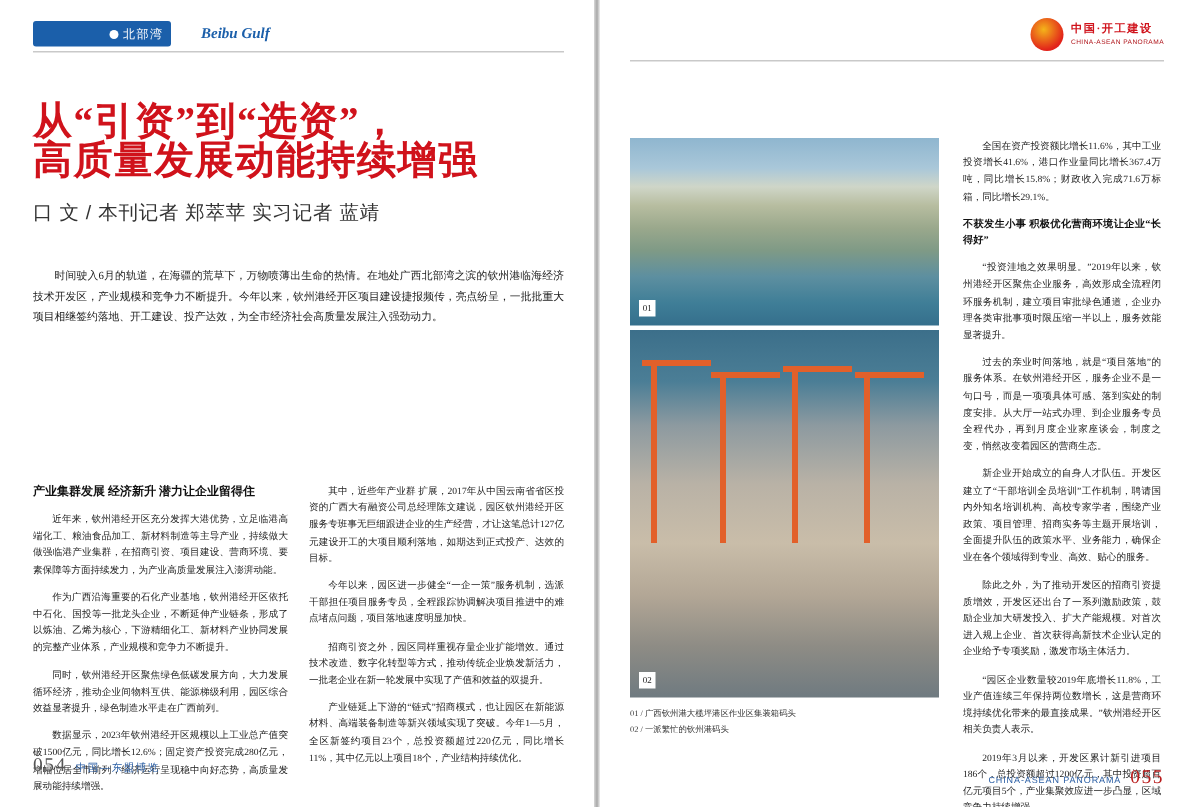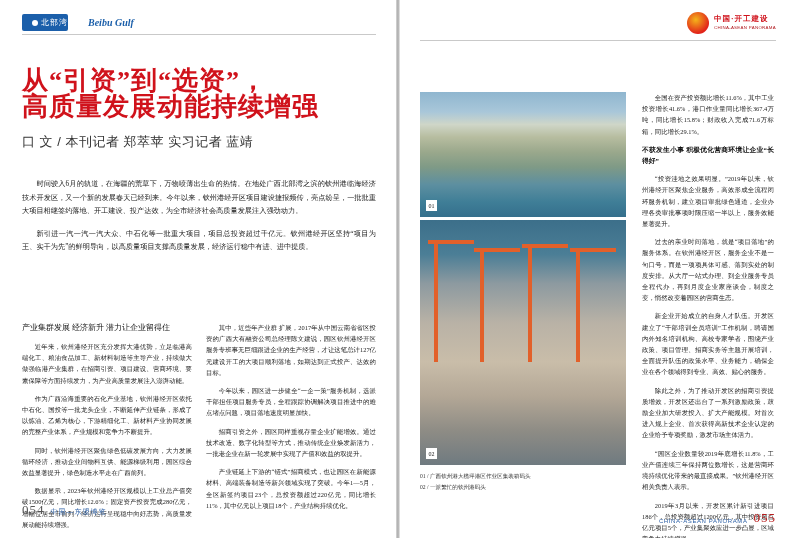--- a/index.html
+++ b/index.html
@@ -7,42 +7,42 @@
   .spread{position:relative;width:796px;height:538px;background:#222;}
   .page{position:absolute;top:0;height:538px;background:#ffffff;overflow:hidden;}
   .page-left{left:0;width:398px;}
   .page-right{left:398px;width:398px;}
   .gutter{position:absolute;left:396px;top:0;width:4px;height:538px;
           background:linear-gradient(to right,#d8d8d8,#a8a8a8,#efefef);z-index:30;}
 
   
   .hdr-left{position:absolute;left:22px;top:14px;display:flex;align-items:center;}
   .hdr-badge{width:46px;height:17px;background:#1b5faa;color:#fff;font-size:8px;
-             display:flex;align-items:center;justify-content:flex-end;letter-spacing:1px;
-             border-radius:2px;}
+             display:flex;align-items:center;justify-content:center;letter-spacing:1px;
+             border-radius:2px;padding-left:46px;}
   .hdr-badge .dotmark{display:inline-block;width:6px;height:6px;border-radius:50%;
              background:#fff;margin-right:3px;}
   .hdr-en{margin-left:20px;font-family:"Liberation Serif",serif;font-style:italic;
           font-size:10px;color:#1b5faa;font-weight:bold;}
   .hdr-rule{position:absolute;left:22px;top:34px;width:354px;height:1px;background:#c9c9c9;}
 
   
   .title-block{position:absolute;left:22px;top:68px;width:330px;}
   .title-line{font-family:"Liberation Serif",serif;font-weight:bold;color:#d0121b;
               font-size:26px;line-height:26px;letter-spacing:1px;}
   .byline{position:absolute;left:22px;top:133px;font-size:13px;color:#333;letter-spacing:.5px;}
 
   
   .lead{position:absolute;left:22px;top:178px;width:354px;font-size:7.2px;
         line-height:13.5px;color:#1a1a1a;text-align:justify;
         font-family:"Liberation Serif",serif;}
   .lead p{margin:0 0 9px 0;text-indent:2em;}
 
   
-  .subhead{font-family:"Liberation Serif",serif;font-weight:normal;font-size:8px;
+  .subhead{font-family:"Liberation Serif",serif;font-weight:bold;font-size:8px;
            color:#111;margin-bottom:7px;line-height:12px;}
   .col{position:absolute;top:322px;width:170px;font-size:6.4px;line-height:11.2px;
        color:#222;text-align:justify;font-family:"Liberation Serif",serif;}
   .col p{margin:0 0 7px 0;text-indent:2em;}
   .col-1{left:22px;}
   .col-2{left:206px;}
 
   
   .folio-left{position:absolute;left:22px;bottom:20px;display:flex;align-items:flex-end;justify-content:flex-end;}
   .folio-num{font-family:"Liberation Serif",serif;font-size:13px;color:#555;
@@ -107,22 +107,21 @@
     <div class="hdr-rule"></div>
 
     <div class="title-block">
       <div class="title-line">从“引资”到“选资”，</div>
       <div class="title-line">高质量发展动能持续增强</div>
     </div>
 
     <div class="byline">口 文 / 本刊记者 郑萃苹 实习记者 蓝靖</div>
 
     <div class="lead">
-      <p>时间驶入6月的轨道，在海疆的荒草下，万物喷薄出生命的热情。在地处广西北部湾之滨的钦州港临海经济技术开发区，又一个新的发展春天已经到来。今年以来，钦州港经开区项目建设捷报频传，亮点纷呈，一批批重大项目相继签约落地、开工建设、投产达效，为全市经济社会高质量发展注入强劲动力。</p>
-      <p>新引进一汽一汽一汽大众、中石化等一批重大项目，项目总投资超过千亿元。钦州港经开区坚持“项目为王、实干为先”的鲜明导向，以高质量项目支撑高质量发展，经济运行稳中有进、进中提质。</p>
+      <p>时间驶入6月的轨道，在海疆的荒草下，万物喷薄出生命的热情。在地处广西北部湾之滨的钦州港临海经济技术开发区，产业规模和竞争力不断提升。今年以来，钦州港经开区项目建设捷报频传，亮点纷呈，一批批重大项目相继签约落地、开工建设、投产达效，为全市经济社会高质量发展注入强劲动力。</p>
     </div>
 
     <div class="col col-1">
       <div class="subhead">产业集群发展 经济新升 潜力让企业留得住</div>
       <p>近年来，钦州港经开区充分发挥大港优势，立足临港高端化工、粮油食品加工、新材料制造等主导产业，持续做大做强临港产业集群，在招商引资、项目建设、营商环境、要素保障等方面持续发力，为产业高质量发展注入澎湃动能。</p>
       <p>作为广西沿海重要的石化产业基地，钦州港经开区依托中石化、国投等一批龙头企业，不断延伸产业链条，形成了以炼油、乙烯为核心，下游精细化工、新材料产业协同发展的完整产业体系，产业规模和竞争力不断提升。</p>
       <p>同时，钦州港经开区聚焦绿色低碳发展方向，大力发展循环经济，推动企业间物料互供、能源梯级利用，园区综合效益显著提升，绿色制造水平走在广西前列。</p>
       <p>数据显示，2023年钦州港经开区规模以上工业总产值突破1500亿元，同比增长12.6%；固定资产投资完成280亿元，增幅位居全市前列，经济运行呈现稳中向好态势，高质量发展动能持续增强。</p>
       <p>此外，园区持续优化基础设施配套，完善港口、铁路、公路多式联运体系，物流成本显著降低，进一步增强了对外来投资者的吸引力。</p>
     </div>

